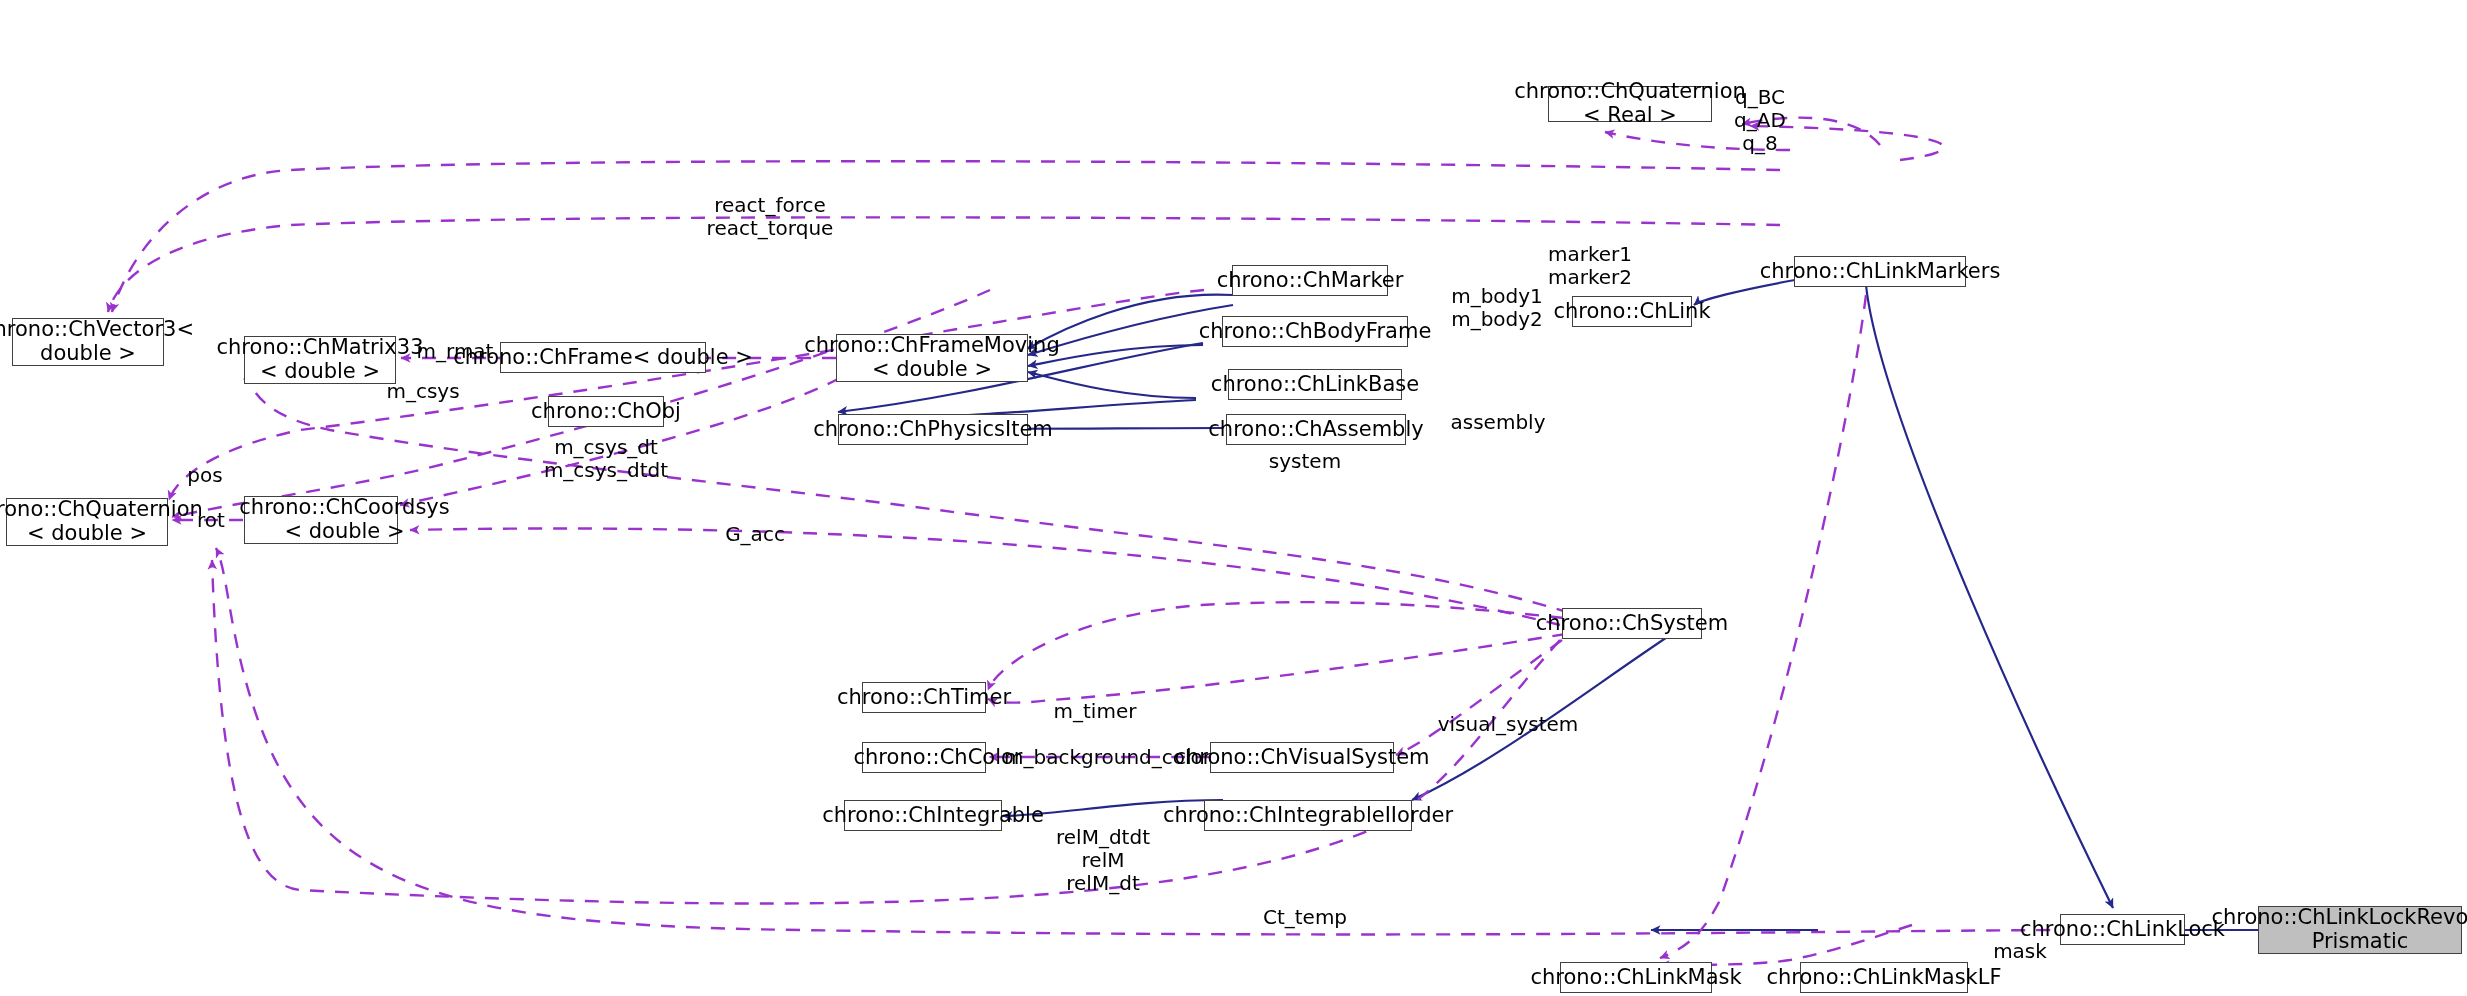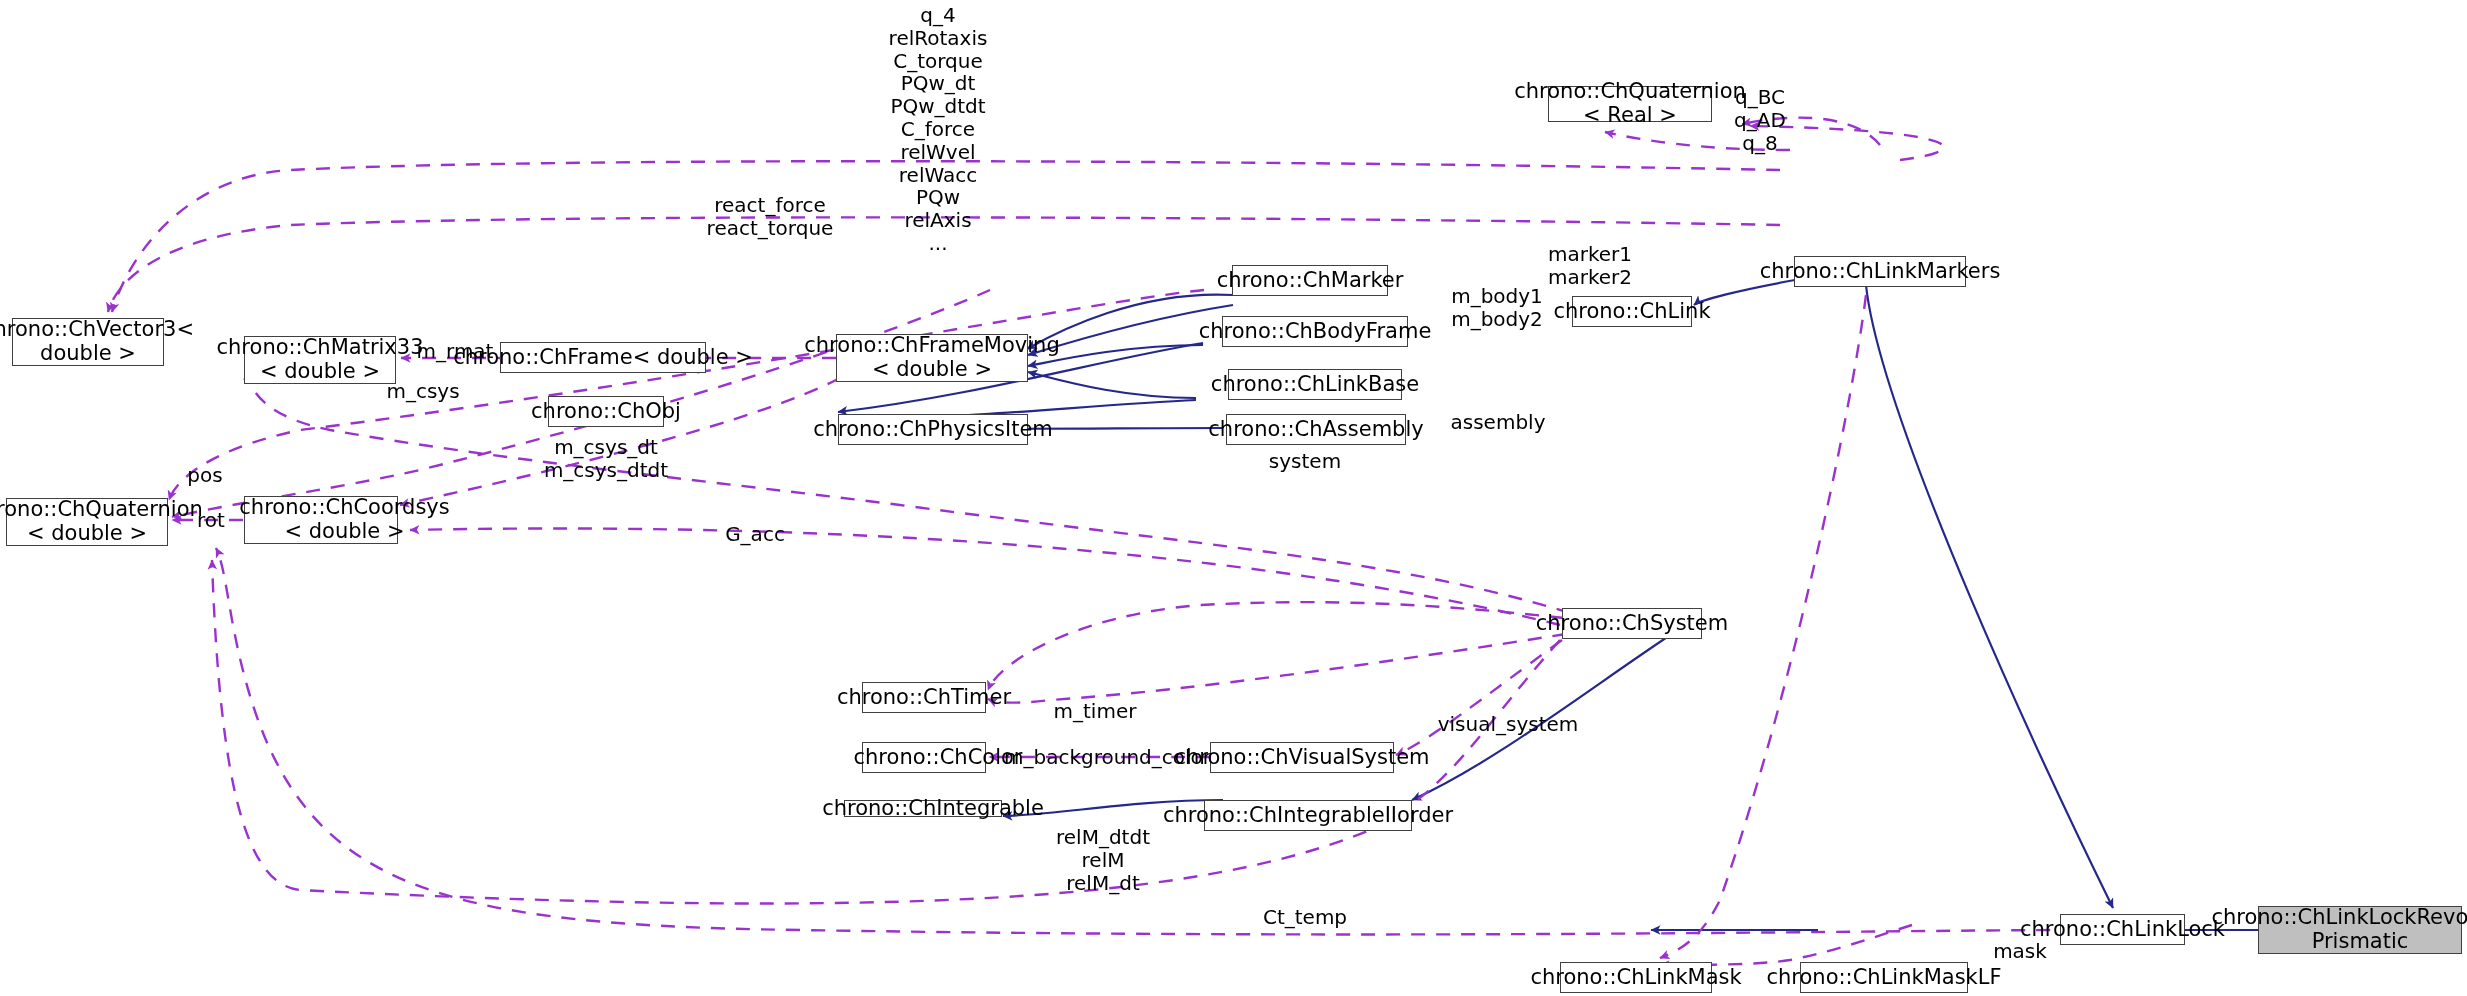--- a/index.html
+++ b/index.html
@@ -164,21 +164,21 @@
   </div>
 
   <div class="node" style="left:862px;top:742px;width:124px;height:31px;padding-left:28px;">
     <span>chrono::ChColor</span>
   </div>
 
   <div class="node" style="left:1210px;top:742px;width:184px;height:31px;">
     <span>chrono::ChVisualSystem</span>
   </div>
 
-  <div class="node" style="left:844px;top:800px;width:158px;height:17px;padding-left:20px;">
+  <div class="node" style="left:844px;top:800px;width:158px;height:31px;padding-left:20px;">
     <span>chrono::ChIntegrable</span>
   </div>
 
   <div class="node" style="left:1204px;top:800px;width:208px;height:31px;">
     <span>chrono::ChIntegrableIIorder</span>
   </div>
 
   <div class="node" style="left:2060px;top:914px;width:125px;height:31px;">
     <span>chrono::ChLinkLock</span>
   </div>
@@ -189,31 +189,20 @@
 
   <div class="node" style="left:1800px;top:962px;width:168px;height:31px;">
     <span>chrono::ChLinkMaskLF</span>
   </div>
 
   <div class="node highlight" style="left:2258px;top:906px;width:204px;height:48px;">
     <span>chrono::ChLinkLockRevolute
 Prismatic</span>
   </div>
 
-  <div class="edgelabel" style="left:838px;top:4px;width:200px;">q_4
-relRotaxis
-C_torque
-PQw_dt
-PQw_dtdt
-C_force
-relWvel
-relWacc
-PQw
-relAxis
-...</div>
 
   <div class="edgelabel" style="left:660px;top:194px;width:220px;">react_force
 react_torque</div>
 
   <div class="edgelabel" style="left:1700px;top:86px;width:120px;">q_BC
 q_AD
 q_8</div>
 
   <div class="edgelabel" style="left:400px;top:340px;width:110px;">m_rmat</div>
 

